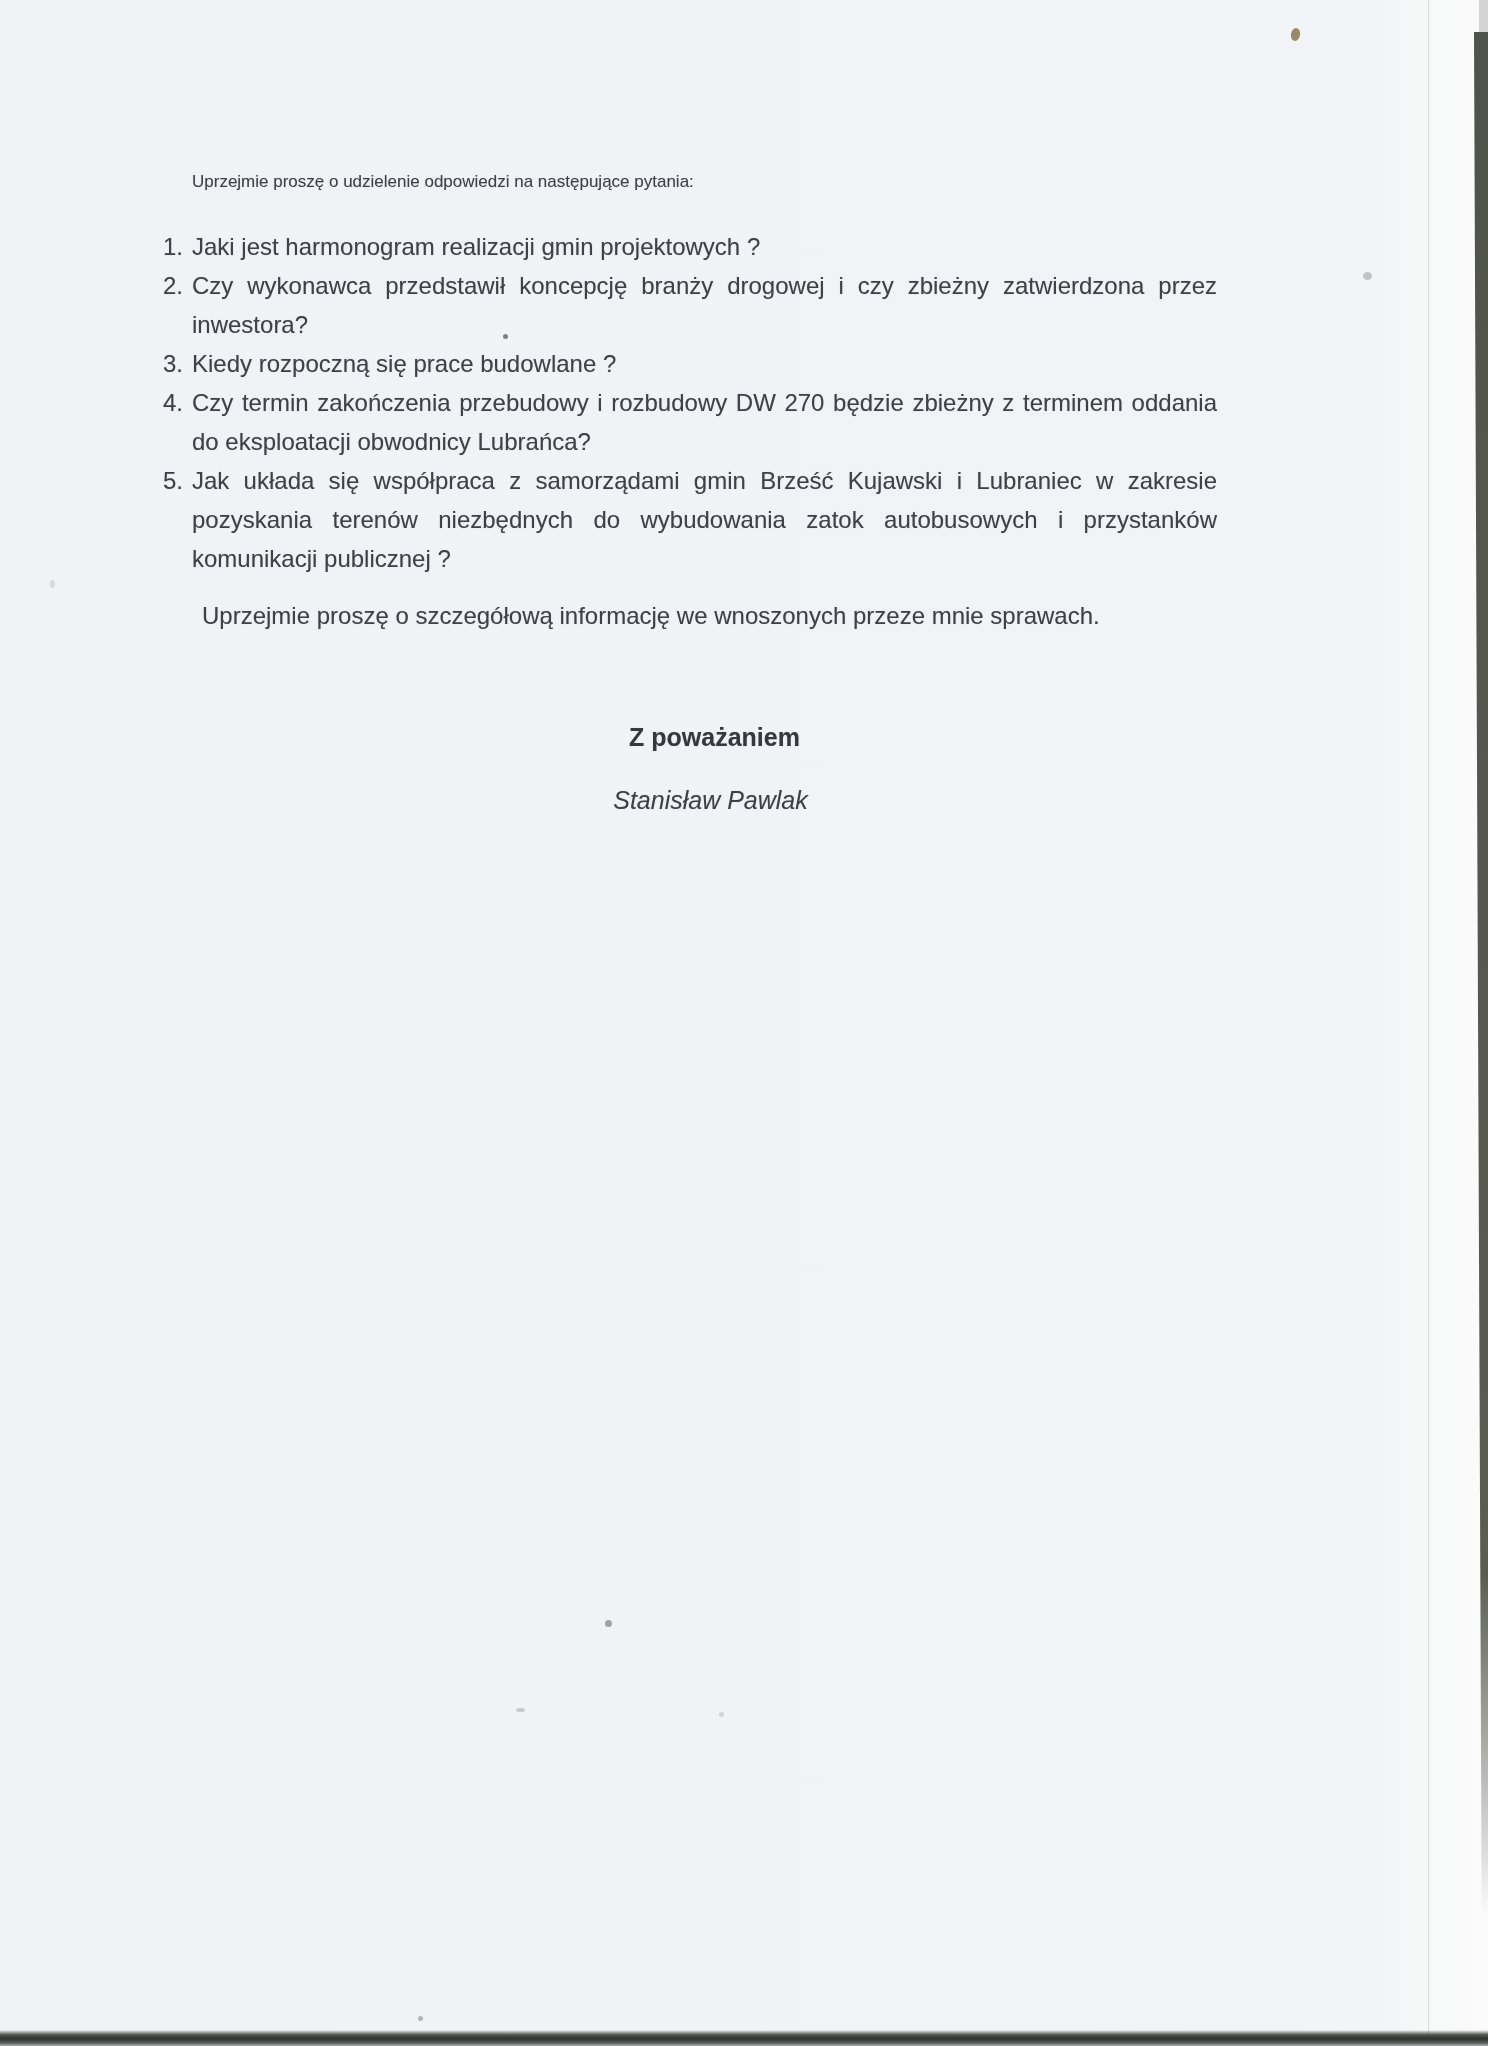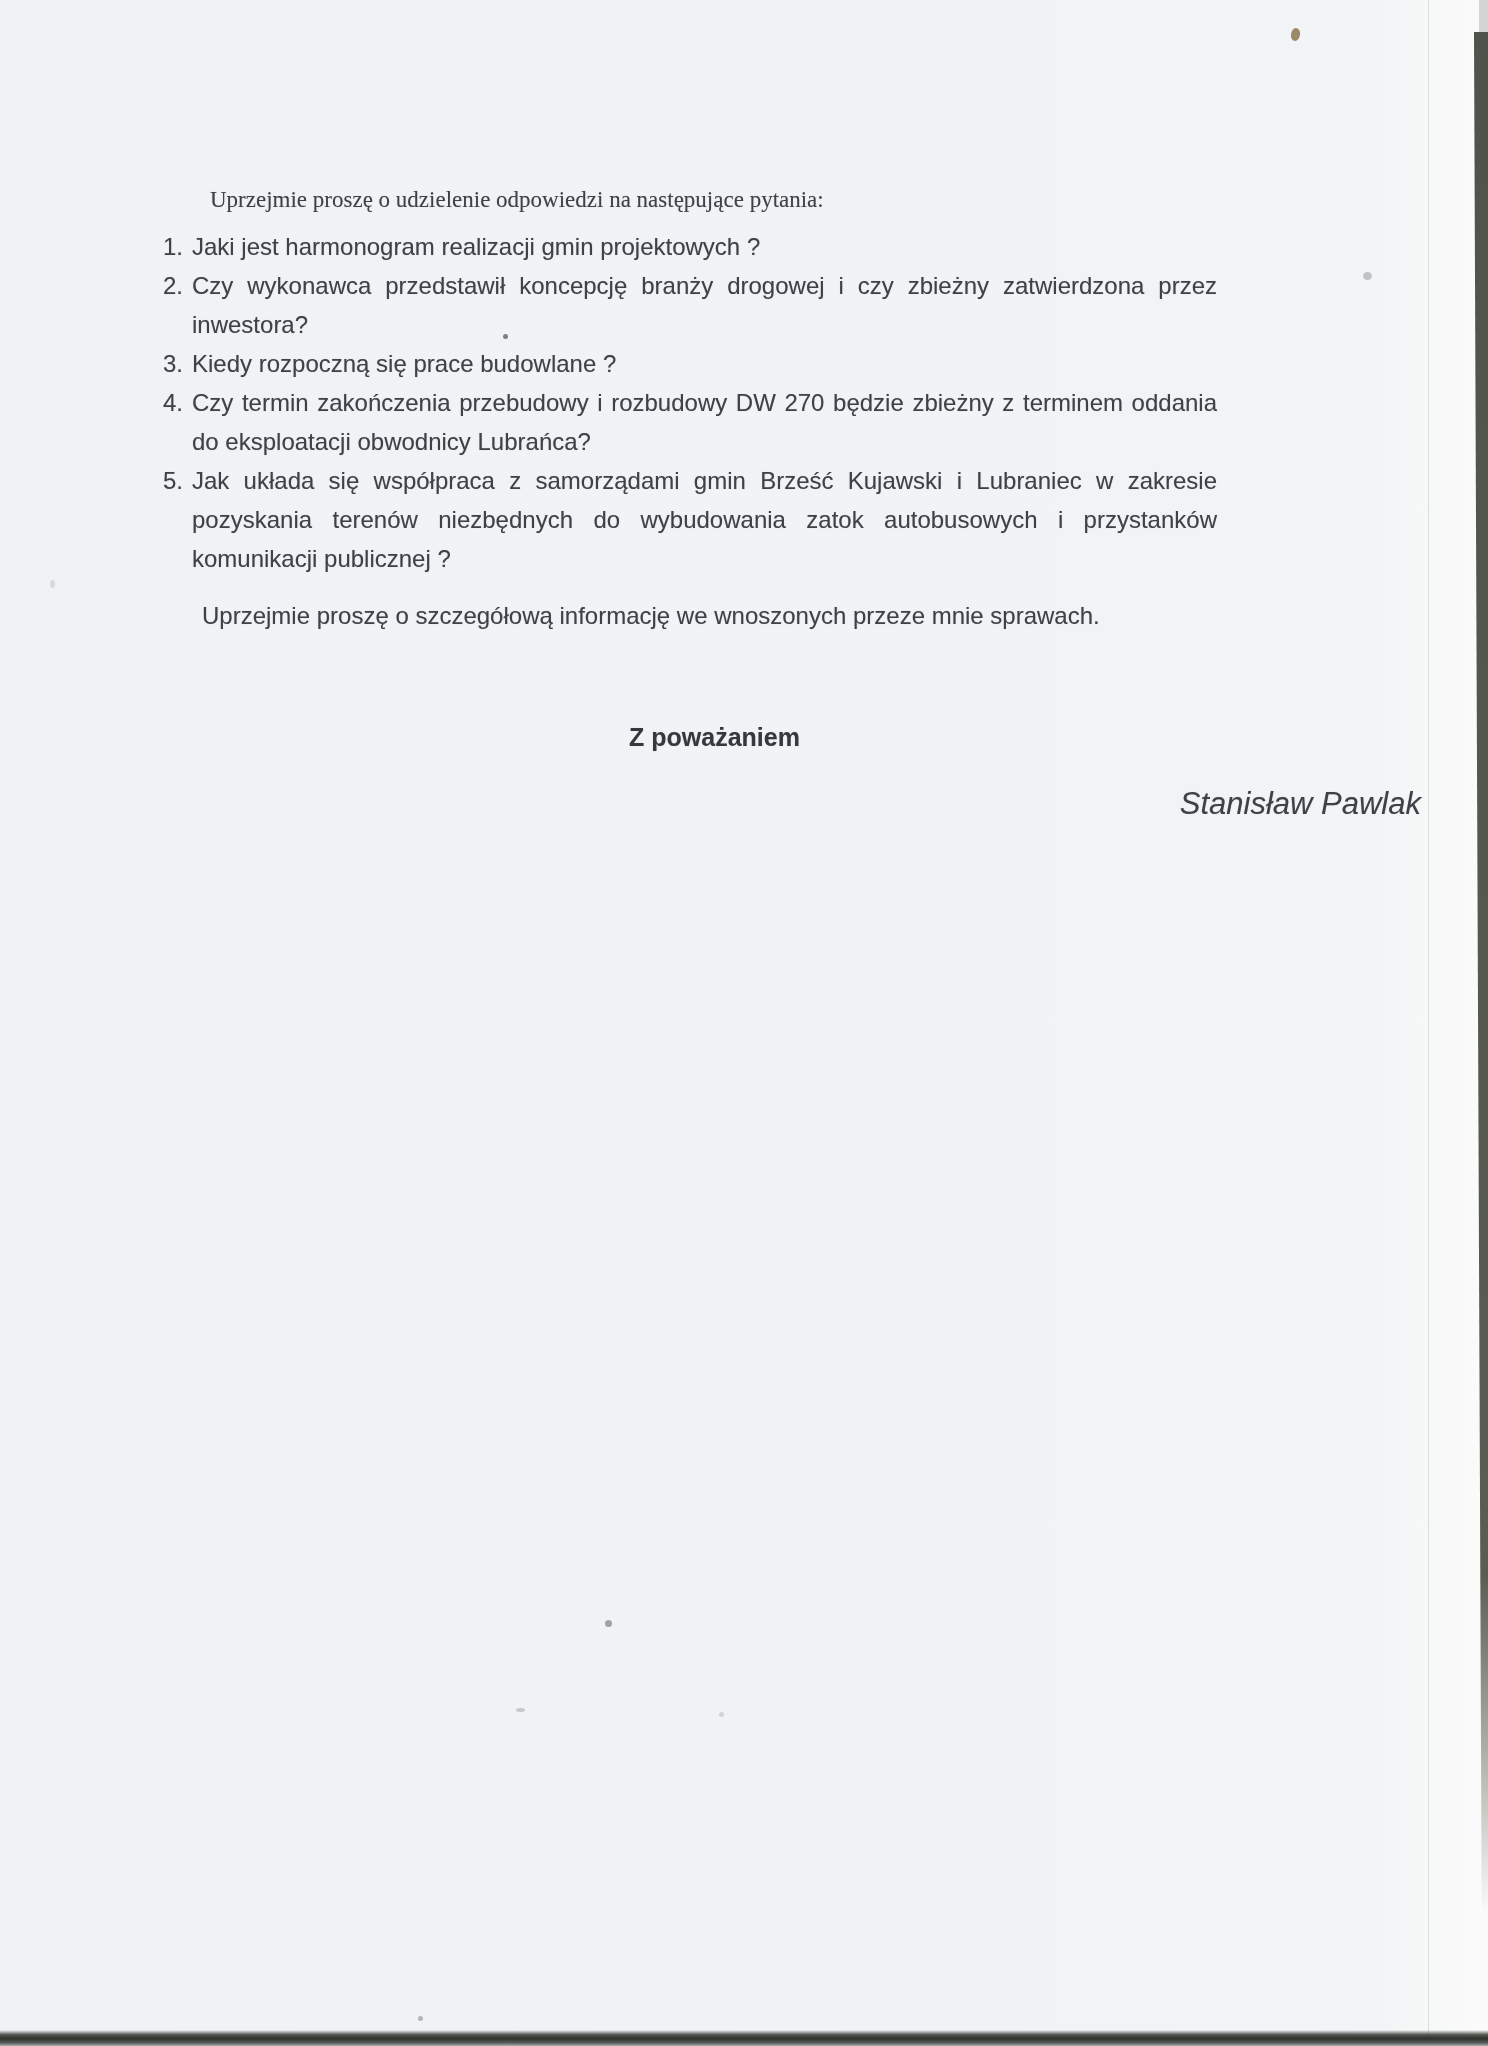--- a/index.html
+++ b/index.html
@@ -23,25 +23,24 @@
       #f7f9f8 96%, #fafbfa 100%);
   }
   .text-layer {
     color: #3e4146;
     text-shadow: 0 0 1px rgba(62,65,70,0.25);
   }
   .intro {
     position: absolute;
     left: 192px;
     top: 166px;
-    margin: 18px;
-    font-size: 23px;
+    margin: 0;
+    font-size: 17px;
     line-height: 32px;
     white-space: nowrap;
-    font-family: Liberation Serif, serif;
   }
   .questions {
     position: absolute;
     left: 163px;
     top: 227px;
     width: 1054px;
     margin: 0;
     padding: 0;
     list-style: none;
   }
@@ -75,22 +74,22 @@
     text-align: center;
     font-size: 25px;
     font-weight: bold;
     color: #35383c;
   }
   .signature {
     position: absolute;
     left: 0;
     top: 786px;
     width: 1421px;
-    text-align: right;
-    font-size: 31px;
+    text-align: center;
+    font-size: 25px;
     font-style: italic;
   }
   
   .edge-right-cap {
     position: absolute;
     top: 0;
     right: 0;
     width: 9px;
     height: 36px;
     background: #d4d5d2;

